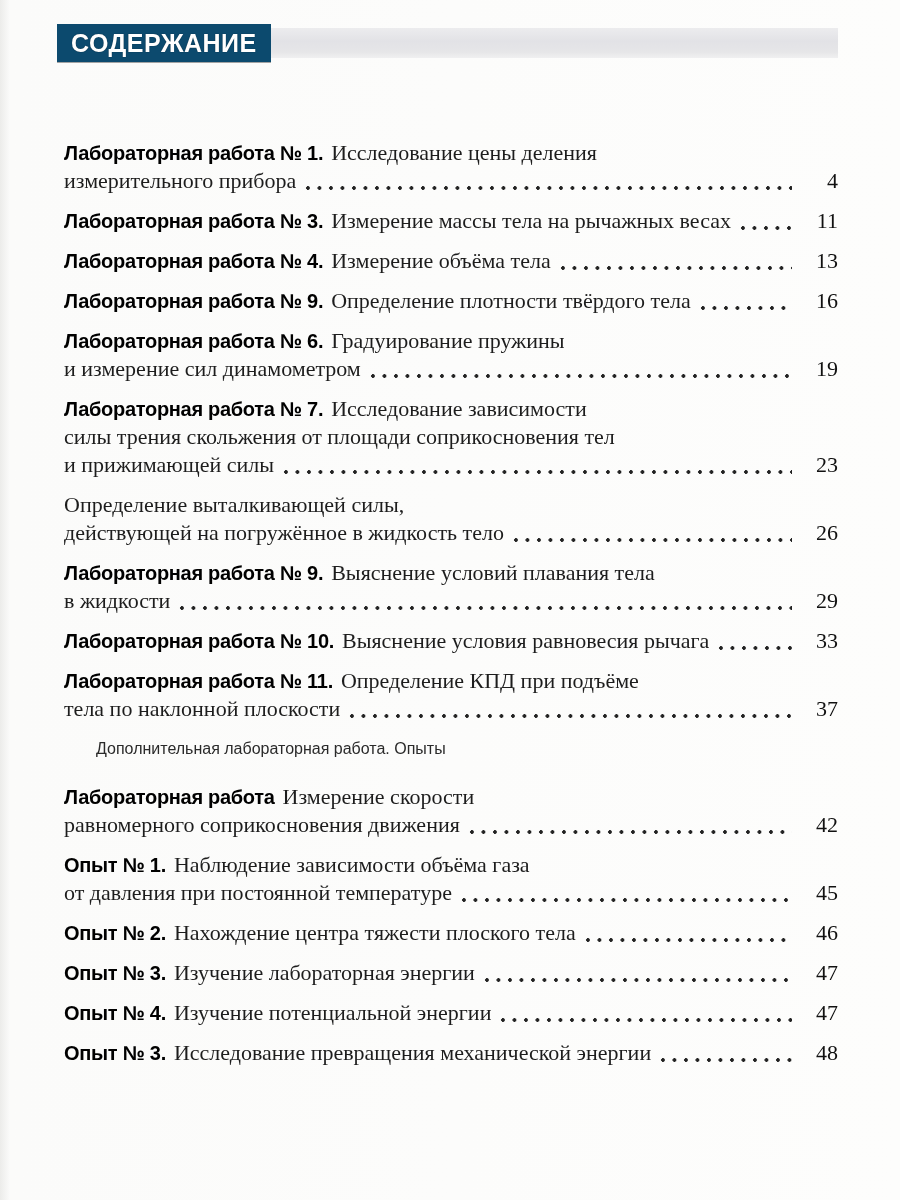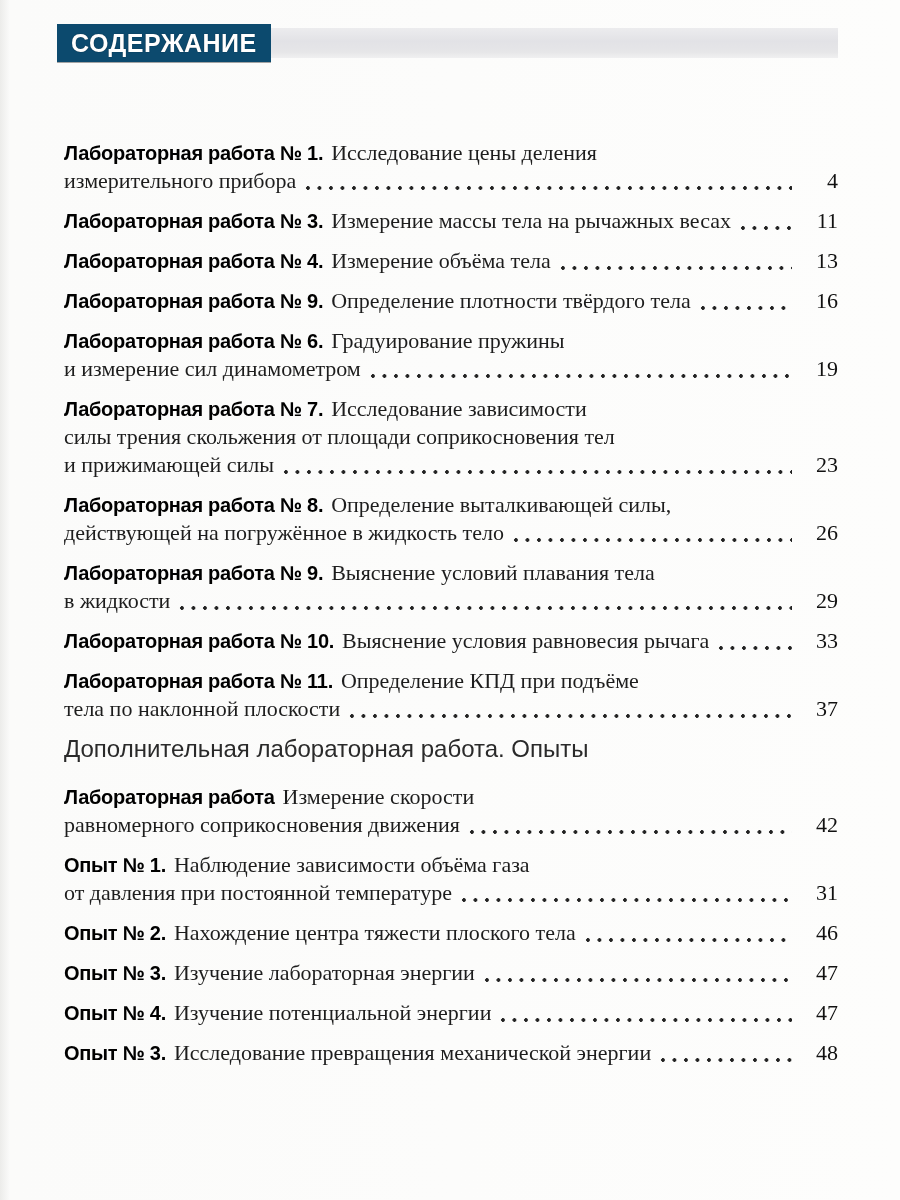--- a/index.html
+++ b/index.html
@@ -51,21 +51,21 @@
     background-image: radial-gradient(circle at 3px 3px, #222 1.6px, rgba(0,0,0,0) 2.1px);
     background-size: 11.5px 6px; background-repeat: repeat-x;
   }
   .page-num {
     font-size: 22px; min-width: 36px; text-align: right;
     color: #111; white-space: nowrap;
   }
   .entry.section { margin-top: 2px; margin-bottom: 20px; }
   .entry.section .line {
     font-family: "Liberation Sans", sans-serif;
-    font-size: 24px; font-weight: 400; color: #2a2a2a;
+    font-size: 16px; font-weight: 400; color: #2a2a2a; margin-left: 32px;
   }
 </style>
 </head>
 <body>
 
 <div class="page">
   <div class="header-row">
     <div class="header-box">СОДЕРЖАНИЕ</div>
     <div class="header-bar"></div>
   </div>
@@ -125,21 +125,20 @@
           <span class="txt">силы трения скольжения от площади соприкосновения тел</span>
         </div>
         <div class="line">
           <span class="txt">и прижимающей силы</span>
           <span class="dots"></span>
           <span class="page-num">23</span>
         </div>
       </div>
       <div class="entry">
         <div class="line">
-          <span class="label">Лабораторная работа № 8.</span>
           <span class="txt">Определение выталкивающей силы,</span>
         </div>
         <div class="line">
           <span class="txt">действующей на погружённое в жидкость тело</span>
           <span class="dots"></span>
           <span class="page-num">26</span>
         </div>
       </div>
       <div class="entry">
         <div class="line">
@@ -188,21 +187,21 @@
         </div>
       </div>
       <div class="entry">
         <div class="line">
           <span class="label">Опыт № 1.</span>
           <span class="txt">Наблюдение зависимости объёма газа</span>
         </div>
         <div class="line">
           <span class="txt">от давления при постоянной температуре</span>
           <span class="dots"></span>
-          <span class="page-num">31</span>
+          <span class="page-num">45</span>
         </div>
       </div>
       <div class="entry">
         <div class="line">
           <span class="label">Опыт № 2.</span>
           <span class="txt">Нахождение центра тяжести плоского тела</span>
           <span class="dots"></span>
           <span class="page-num">46</span>
         </div>
       </div>

